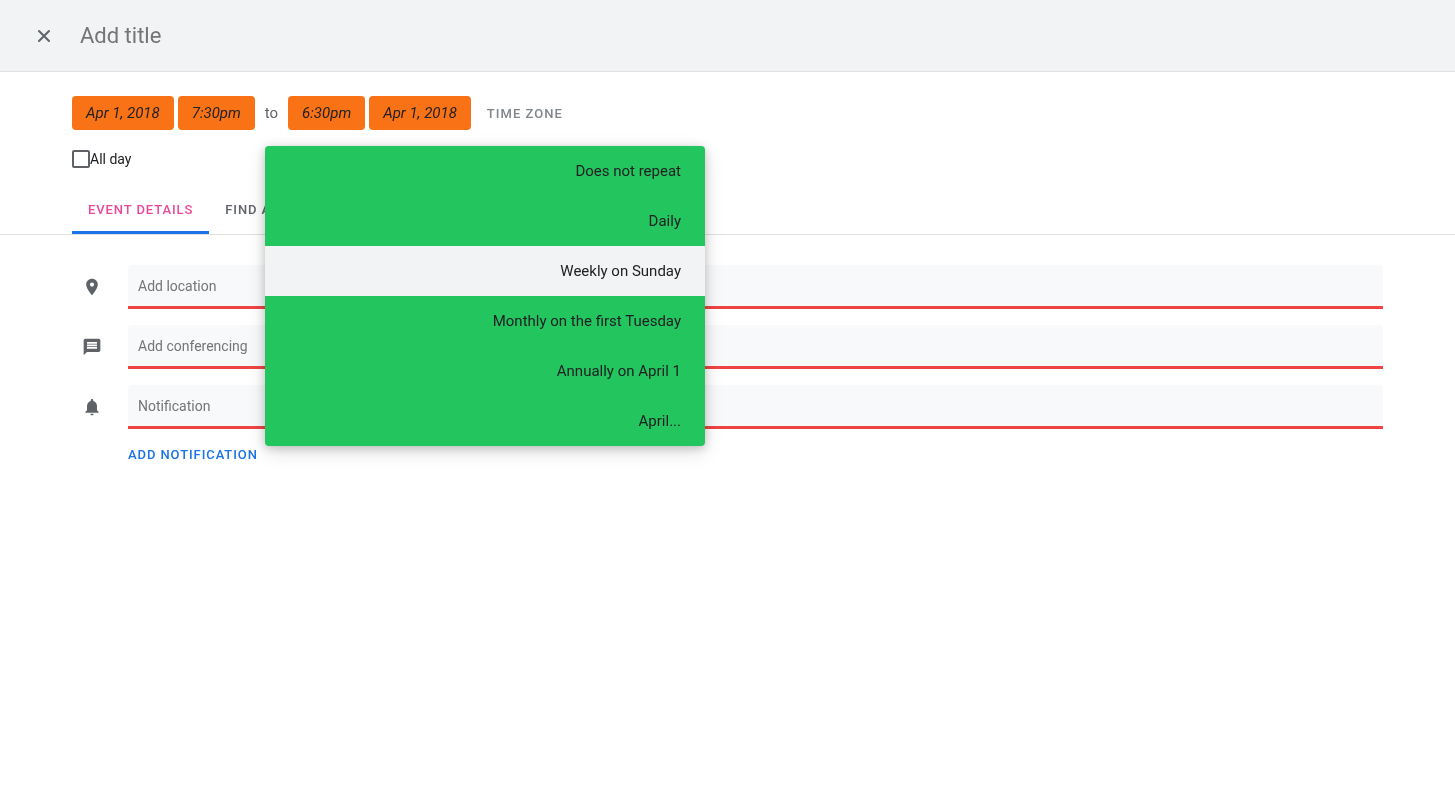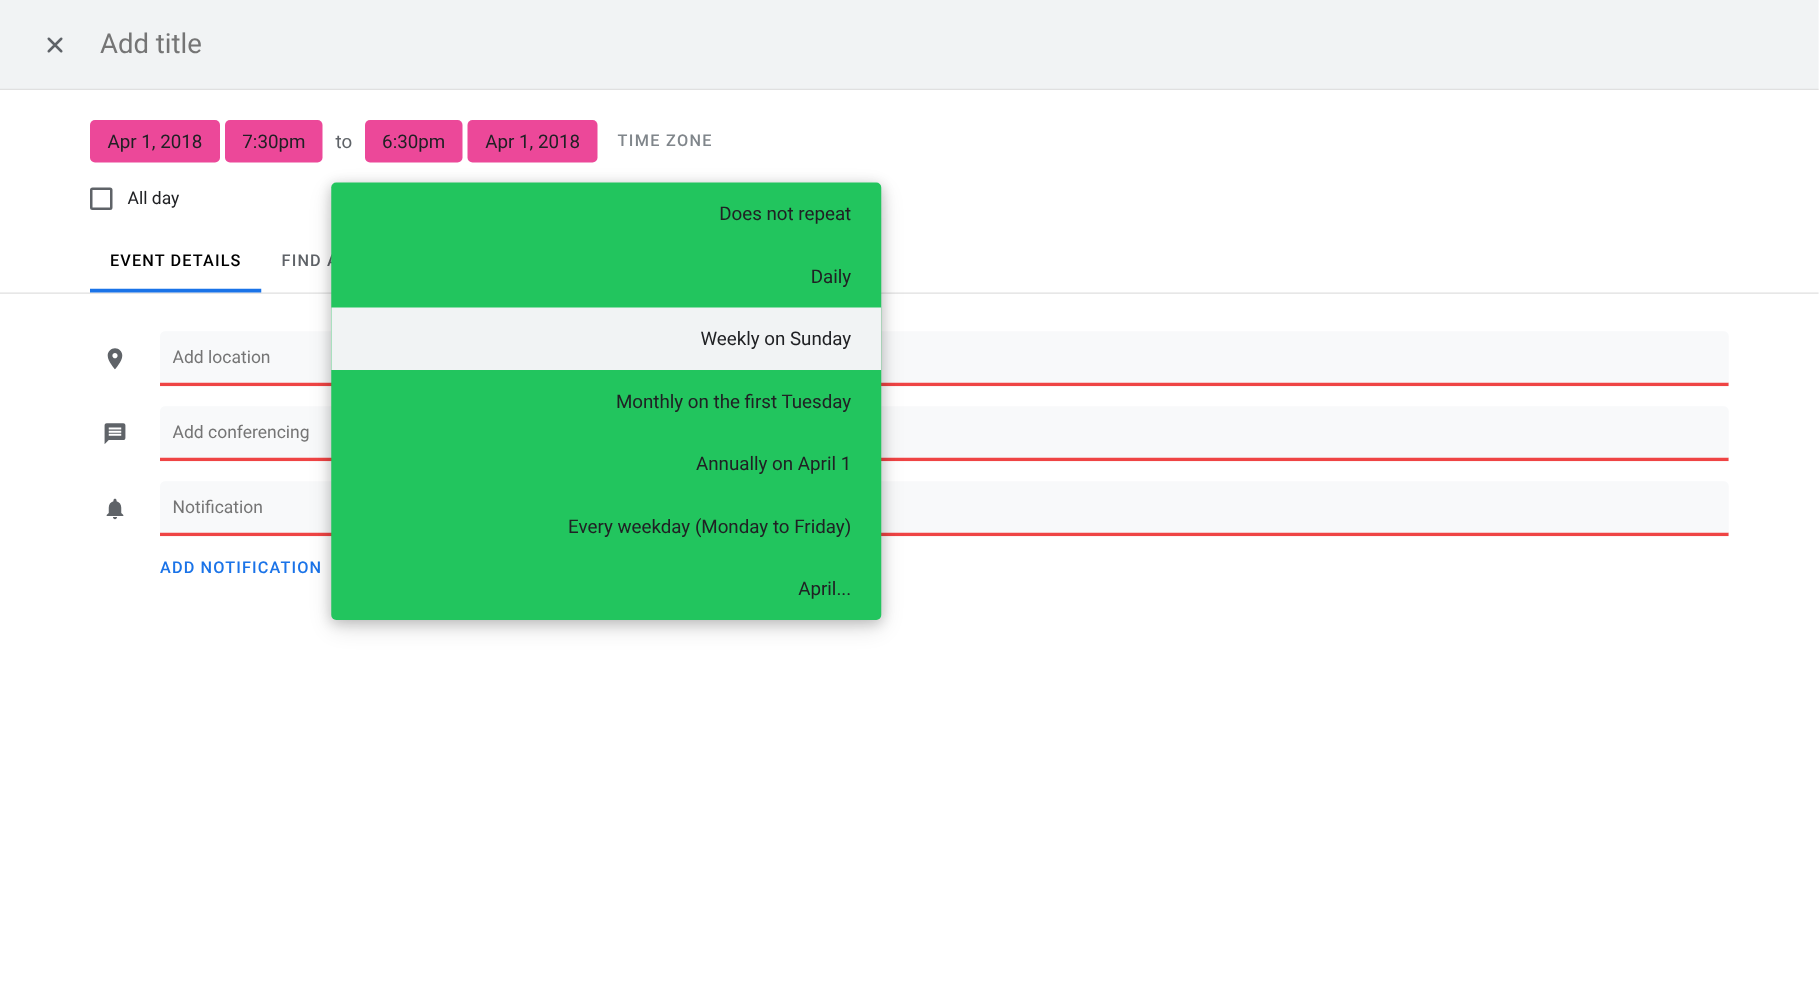--- a/index.html
+++ b/index.html
@@ -52,28 +52,29 @@
 
     
     .datetime-row {
       display: flex;
       align-items: center;
       gap: 4px;
       margin-bottom: 20px;
       flex-wrap: wrap;
     }
     .date-chip, .time-chip {
-      background: #ec4899;
+      background: #f97316;
       border: none;
       border-radius: 4px;
       padding: 8px 14px;
       font-size: 15px;
       color: #202124;
       cursor: pointer;
       font-family: inherit;
+      font-style: italic;
     }
     .to-label {
       font-size: 15px;
       color: #5f6368;
       padding: 0 6px;
     }
     .timezone-btn {
       background: none;
       border: none;
       color: #80868b;
@@ -84,21 +85,20 @@
       margin-left: 12px;
       font-family: inherit;
       text-transform: uppercase;
       text-align: center;
     }
 
     
     .allday-row {
       display: flex;
       align-items: center;
-      gap: 12px;
       margin-bottom: 20px;
     }
     .checkbox {
       width: 18px;
       height: 18px;
       border: 2px solid #5f6368;
       border-radius: 2px;
       cursor: pointer;
       display: inline-block;
       flex-shrink: 0;
@@ -123,21 +123,21 @@
       letter-spacing: 0.07em;
       padding: 14px 16px;
       cursor: pointer;
       border-bottom: 3px solid transparent;
       color: #5f6368;
       text-transform: uppercase;
       text-decoration: none;
       user-select: none;
     }
     .tab.active {
-      color: #000000;
+      color: #ec4899;
       border-bottom-color: #1a73e8;
     }
 
     
     .field-row {
       display: flex;
       align-items: center;
       margin-bottom: 4px;
       min-height: 56px;
     }
@@ -279,17 +279,16 @@
   
   <button class="add-notification-btn">ADD NOTIFICATION</button>
 
   
   <div class="dropdown-overlay">
     <div class="dropdown-item">Does not repeat</div>
     <div class="dropdown-item">Daily</div>
     <div class="dropdown-item highlighted">Weekly on Sunday</div>
     <div class="dropdown-item">Monthly on the first Tuesday</div>
     <div class="dropdown-item">Annually on April 1</div>
-    <div class="dropdown-item">Every weekday (Monday to Friday)</div>
     <div class="dropdown-item">April...</div>
   </div>
 
 </div>
 
 </body></html>

